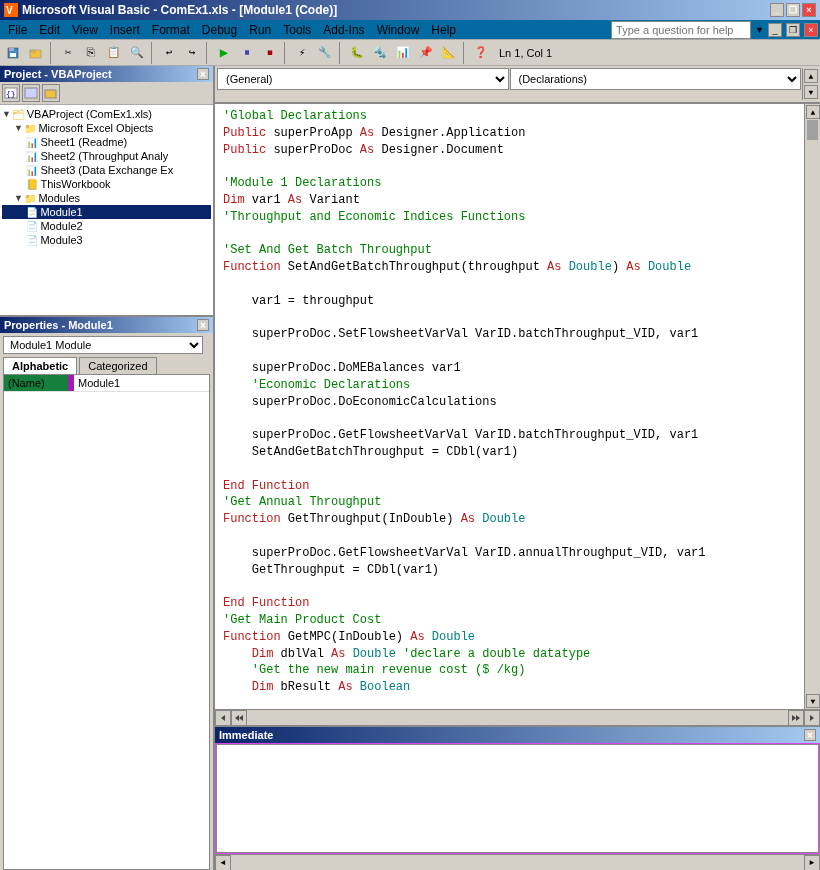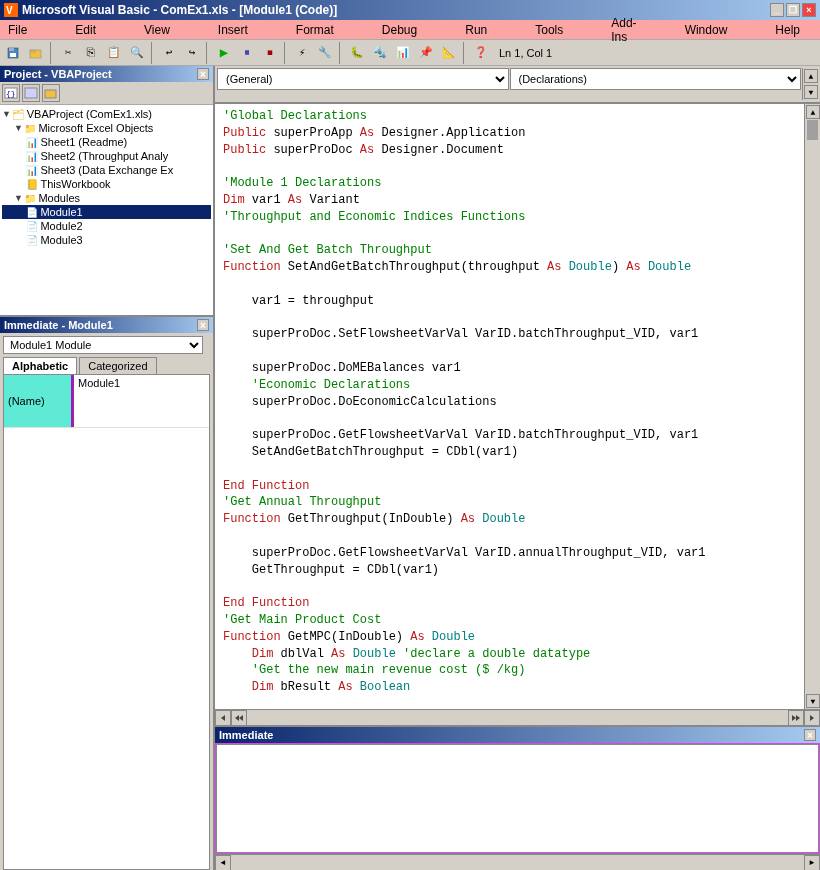--- a/index.html
+++ b/index.html
@@ -53,29 +53,28 @@
       display: flex;
       align-items: center;
       justify-content: center;
       cursor: pointer;
       font-family: Arial;
     }
     .title-btn.close { background: #e44; color: white; }
 
     
     #menu-bar {
-      background: #fca5a5;
+      background: #0369a1;
       height: 20px;
       display: flex;
       align-items: center;
       padding: 0 2px;
       border-bottom: 1px solid #aaa;
       font-family: Arial, sans-serif;
       font-size: 12px;
-      gap: 36px;
     }
     .menu-item {
       padding: 1px 6px;
       cursor: pointer;
     }
 
     
     #toolbar {
       background: #d4d0c8;
       height: 26px;
@@ -245,24 +244,24 @@
       margin: 0 3px;
       overflow: auto;
     }
     .prop-row {
       display: flex;
       border-bottom: 1px solid #e0e0e0;
       font-family: Arial;
       font-size: 11px;
     }
     .prop-name {
-      background: #5eead4;
+      background: #15803d;
       width: 70px;
-      padding: 20px 4px;
-      border-right: 3px solid #a21caf;
+      padding: 2px 4px;
+      border-right: 6px solid #a21caf;
     }
     .prop-value {
       padding: 2px 4px;
       flex: 1;
     }
 
     
     #code-panel {
       flex: 1;
       display: flex;
@@ -580,21 +579,21 @@
           <span class="tree-indent"></span>
           <span class="tree-indent"></span>
           <span class="tree-icon module-icon">📄</span>
           <span>Module3</span>
         </div>
       </div>
     </div>
 
     <div id="properties-panel">
       <div id="properties-header">
-        <span>Immediate - Module1</span>
+        <span>Properties - Module1</span>
         <span class="close-x">×</span>
       </div>
       <select id="properties-select">
         <option>Module1  Module</option>
       </select>
       <div id="properties-tabs">
         <div class="prop-tab active">Alphabetic</div>
         <div class="prop-tab">Categorized</div>
       </div>
       <div id="properties-grid">

